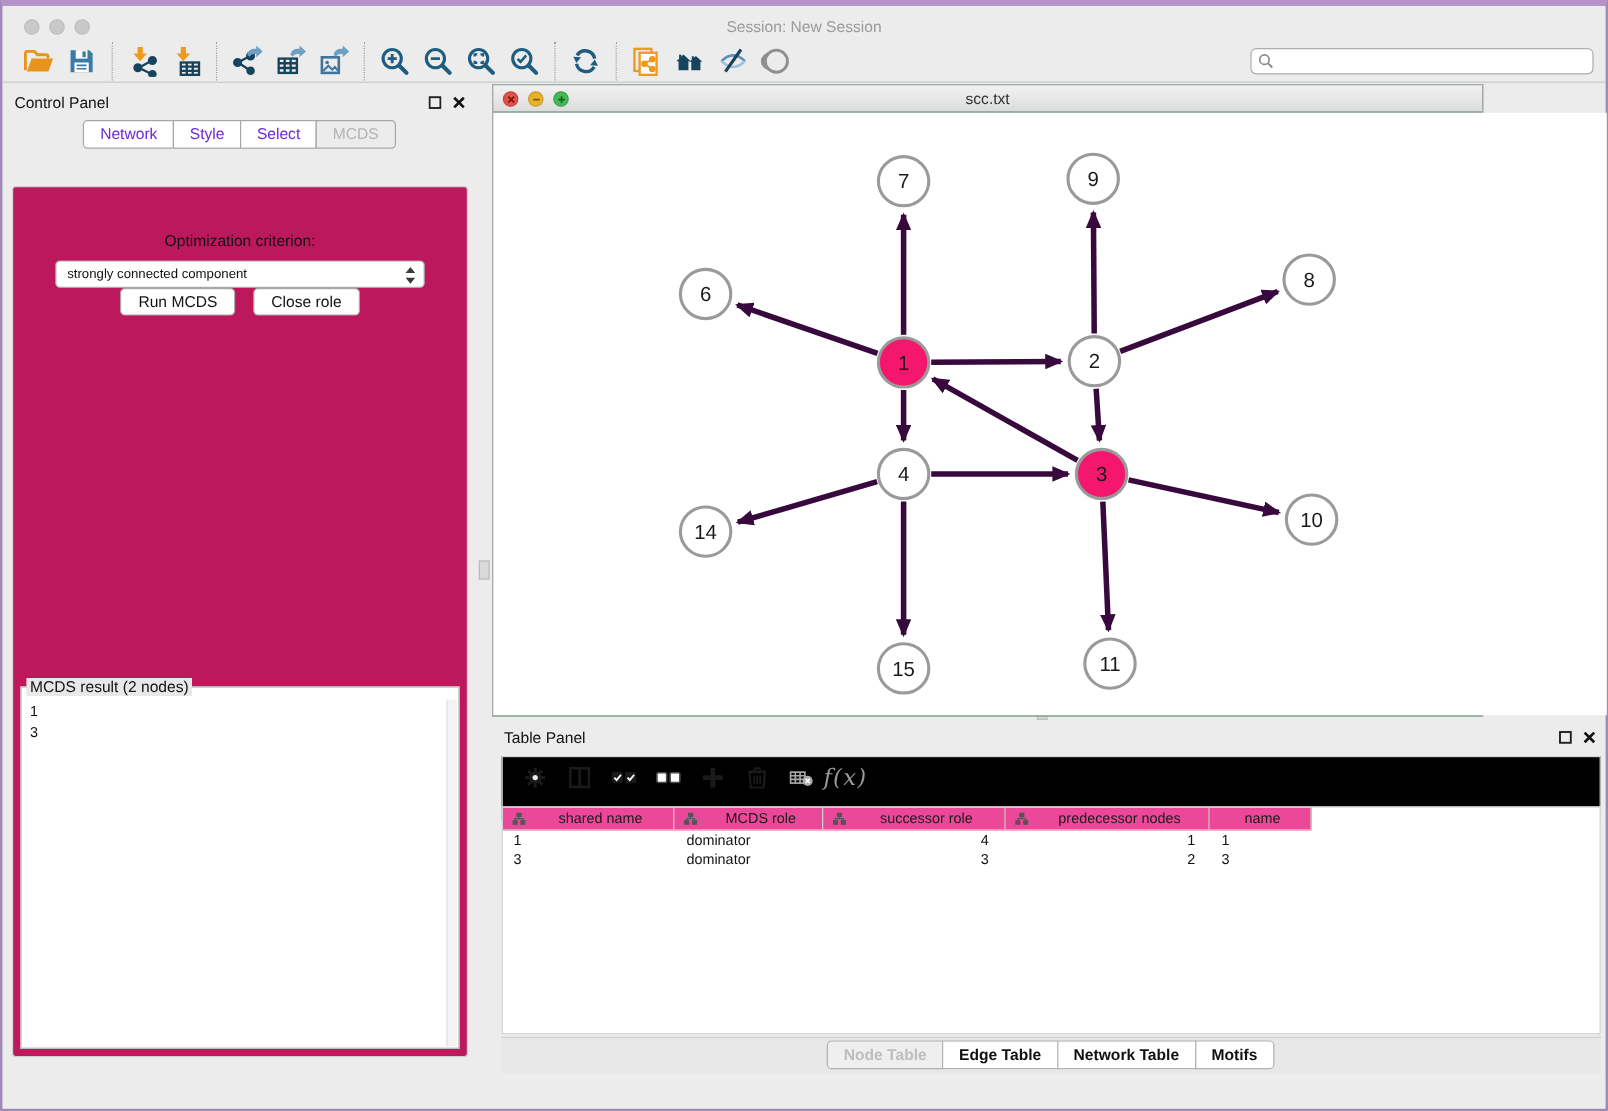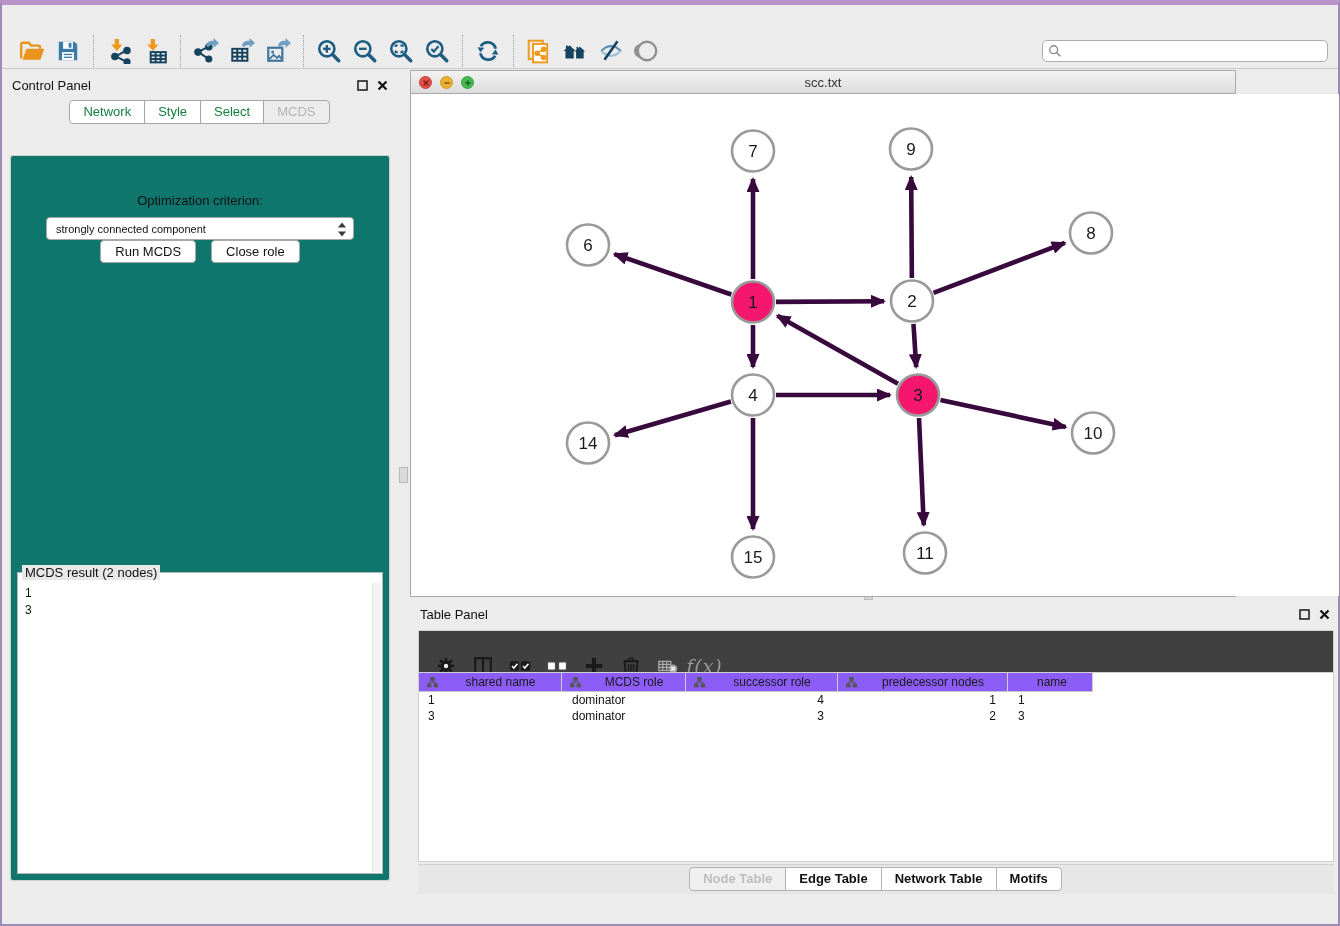--- a/index.html
+++ b/index.html
@@ -22,25 +22,25 @@
   .search-input { width:286px; height:22px; border:1px solid #adadad; border-radius:5px; background:#fff; font-size:12px; padding:0 6px 0 24px; outline:none; color:#333; }
   .search-glass { position:absolute; left:6px; top:4px; width:14px; height:14px; }
 
   
   .control-panel { position:absolute; left:0; top:65px; width:396px; height:815px; }
   .cp-header { height:30px; display:flex; align-items:center; padding:0 10px; }
   .cp-title { font-size:13px; color:#111; }
   .panel-header-btns { margin-left:auto; display:flex; gap:9px; align-items:center; }
   .ph-btn svg { width:11px; height:11px; display:block; }
   .cp-tabs { display:flex; justify-content:center; position:relative; z-index:2; }
-  .tab { font-size:13px; color:#15803d; background:#fff; border:1px solid #a6a6a6; padding:3px 13px 4px; margin-left:-1px; cursor:default; }
+  .tab { font-size:13px; color:#6d28d9; background:#fff; border:1px solid #a6a6a6; padding:3px 13px 4px; margin-left:-1px; cursor:default; }
   .tab:first-child { border-radius:4px 0 0 4px; }
   .tab:last-child { border-radius:0 4px 4px 0; }
   .tab.active { color:#b4b4b4; background:#ececec; }
-  .cp-body { position:absolute; left:8px; right:8px; top:96px; bottom:4px; background:#0f766e; border:1px solid #cfcfcf; border-radius:3px; margin-top:-11px; padding-top:11px; }
+  .cp-body { position:absolute; left:8px; right:8px; top:96px; bottom:4px; background:#be185d; border:1px solid #cfcfcf; border-radius:3px; margin-top:-11px; padding-top:11px; }
   .opt-label { text-align:center; font-size:13px; color:#111; margin-top:26px; }
   .dropdown { position:relative; margin:9px auto 0; width:308px; height:23px; background:#fff; border:1px solid #a8a8a8; border-radius:4px; display:flex; align-items:center; padding:0 22px 0 9px; font-size:11px; color:#111; cursor:default; }
   .dd-stepper { position:absolute; right:6px; top:4px; width:10px; height:15px; }
   .cp-buttons { display:flex; justify-content:center; gap:15px; }
   .btn { background:#fff; border:1px solid #a8a8a8; border-radius:4px; font-size:13px; color:#111; padding:3px 14px; font-family:"Liberation Sans", sans-serif; cursor:default; }
   .result-box { position:absolute; left:6px; right:6px; top:416px; bottom:6px; border:1px solid #b5b5b5; background:#fff; }
   .result-legend { position:absolute; top:-8px; left:4px; background:#e8e8e8; padding:0 3px; font-size:13px; color:#111; }
   .result-area { position:absolute; inset:10px 1px 1px 1px; background:#fff; }
   .result-text { font-size:12px; color:#111; padding:2px 6px; white-space:pre-line; line-height:17px; font-family:"Liberation Sans", sans-serif; }
   .result-scroll { position:absolute; right:0; top:0; bottom:0; width:9px; background:#f3f3f3; border-left:1px solid #e2e2e2; }
@@ -58,27 +58,27 @@
   .tl svg { width:8px; height:8px; }
   .tl-close { background:#e5504a; border:1px solid #c9403b; }
   .tl-min { background:#e8b12f; border:1px solid #cf9a22; }
   .tl-max { background:#45b954; border:1px solid #34a344; }
   .net-canvas { position:absolute; left:0; top:23px; width:928px; height:502px; background:#fff; }
 
   
   .table-panel { position:absolute; left:408px; top:595px; width:930px; height:294px; }
   .tp-header { height:28px; display:flex; align-items:center; padding:0 10px; }
   .tp-title { font-size:13px; color:#111; }
-  .tp-toolbar { position:absolute; left:8px; right:6px; top:30px; height:54px; background:#404040; border:1px solid #d3d3d3; display:flex; align-items:flex-end; padding-left:8px; }
+  .tp-toolbar { position:absolute; left:8px; right:6px; top:30px; height:54px; background:#000000; border:1px solid #d3d3d3; display:flex; align-items:flex-start; padding-left:8px; }
   .tp-btn { width:37px; height:34px; display:flex; align-items:center; justify-content:center; cursor:default; }
   .tp-btn svg { width:22px; height:22px; }
   .fx-label { font-family:"DejaVu Serif", serif; font-style:italic; font-size:19px; color:#9a9a9a; letter-spacing:1px; }
   .tp-table { position:absolute; left:8px; right:6px; top:72px; bottom:32px; background:#fff; border:1px solid #cfcfcf; overflow:hidden; }
   .th-row { display:flex; height:19px; }
-  .th-cell { background:#8b5cf6; border-right:1px solid #cfcfcf; border-bottom:1px solid #c6c6c6; display:flex; align-items:center; gap:6px; padding:0 4px 0 8px; font-size:12px; color:#1a1a1a; }
+  .th-cell { background:#ec4899; border-right:1px solid #cfcfcf; border-bottom:1px solid #c6c6c6; display:flex; align-items:center; gap:6px; padding:0 4px 0 8px; font-size:12px; color:#1a1a1a; }
   .th-cell svg { width:11px; height:11px; flex:0 0 auto; }
   .th-cell .th-label { margin:0 auto; }
   .tb-row { display:flex; height:16px; }
   .td { font-size:12px; color:#111; line-height:16px; white-space:nowrap; overflow:hidden; }
   .c1 { width:143px; } .c2 { width:124px; } .c3 { width:152px; } .c4 { width:170px; } .c5 { width:85px; }
   .td.c1 { padding-left:9px; } .td.c2 { padding-left:10px; }
   .td.c3 { text-align:right; padding-right:14px; } .td.c4 { text-align:right; padding-right:12px; }
   .td.c5 { padding-left:10px; }
   .tp-tabs-strip { position:absolute; left:8px; right:6px; bottom:0; height:30px; background:#e7e7e7; border-top:1px solid #d0d0d0; display:flex; justify-content:center; }
   .tp-tabs { display:flex; margin-top:2px; height:24px; }
@@ -92,20 +92,28 @@
   .status-left-btn { position:absolute; left:13px; top:7px; width:27px; height:23px; background:#fdfdfd; border:1px solid #b4b4b4; border-radius:2px; display:flex; align-items:center; justify-content:center; }
   .status-left-btn svg { width:16px; height:14px; }
   .memory-btn { position:absolute; right:8px; top:7px; height:24px; background:#fdfdfd; border:1px solid #b4b4b4; border-radius:3px; display:flex; align-items:center; gap:5px; padding:0 9px; font-size:12px; color:#111; }
   .mem-dot { width:10px; height:10px; border-radius:50%; background:#1f9939; }
 </style>
 </head>
 <body>
 
 <div class="app-frame">
 
+  <div class="main-titlebar">
+    <div class="main-lights">
+      <div class="light"></div>
+      <div class="light"></div>
+      <div class="light"></div>
+    </div>
+    <div class="main-title">Session: New Session</div>
+  </div>
 
   <div class="toolbar">
     <div class="tb-btn">
       <svg viewBox="0 0 24 24">
           <path d="M2 19 V6 q0-1.6 1.6-1.6 H9 l2.2 2.6 h6.6 q1.6 0 1.6 1.6 V10" fill="none" stroke="#e8941a" stroke-width="2.2"></path>
           <path d="M3.2 20 L6.8 10 H23.3 L19.7 20 Z" fill="#e8941a"></path>
         </svg>
     </div>
     <div class="tb-btn">
       <svg viewBox="0 0 24 24">

